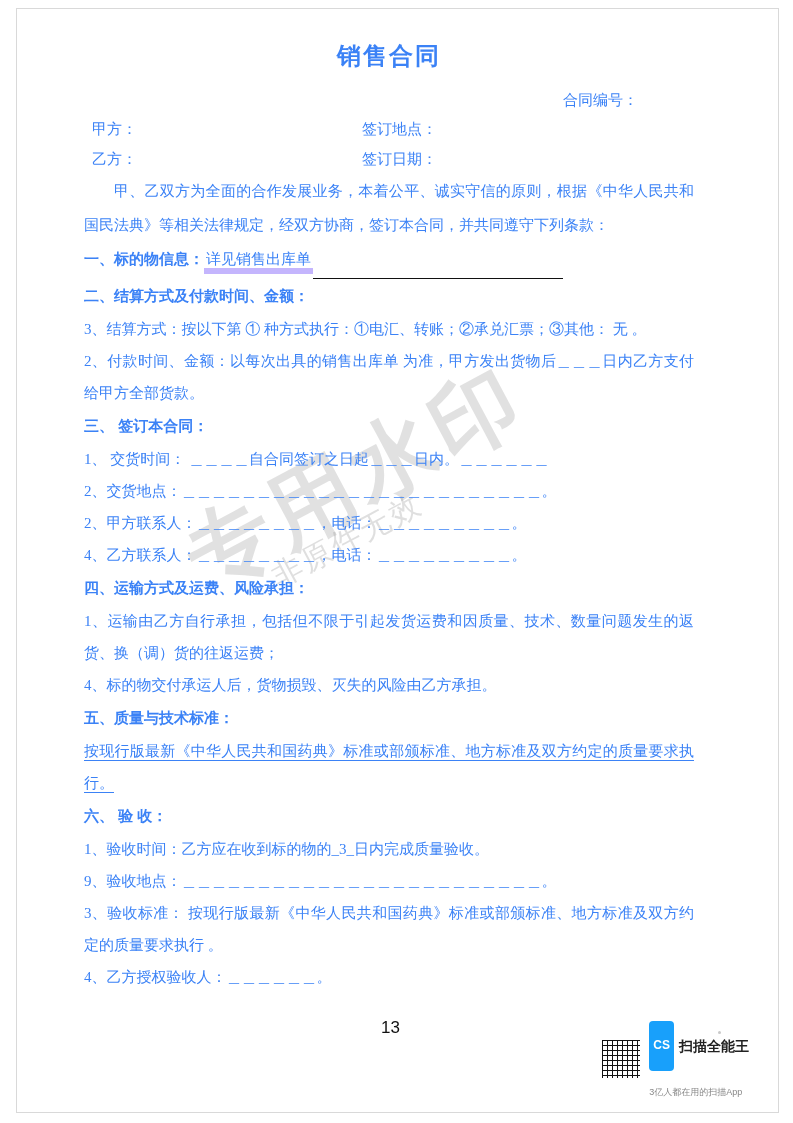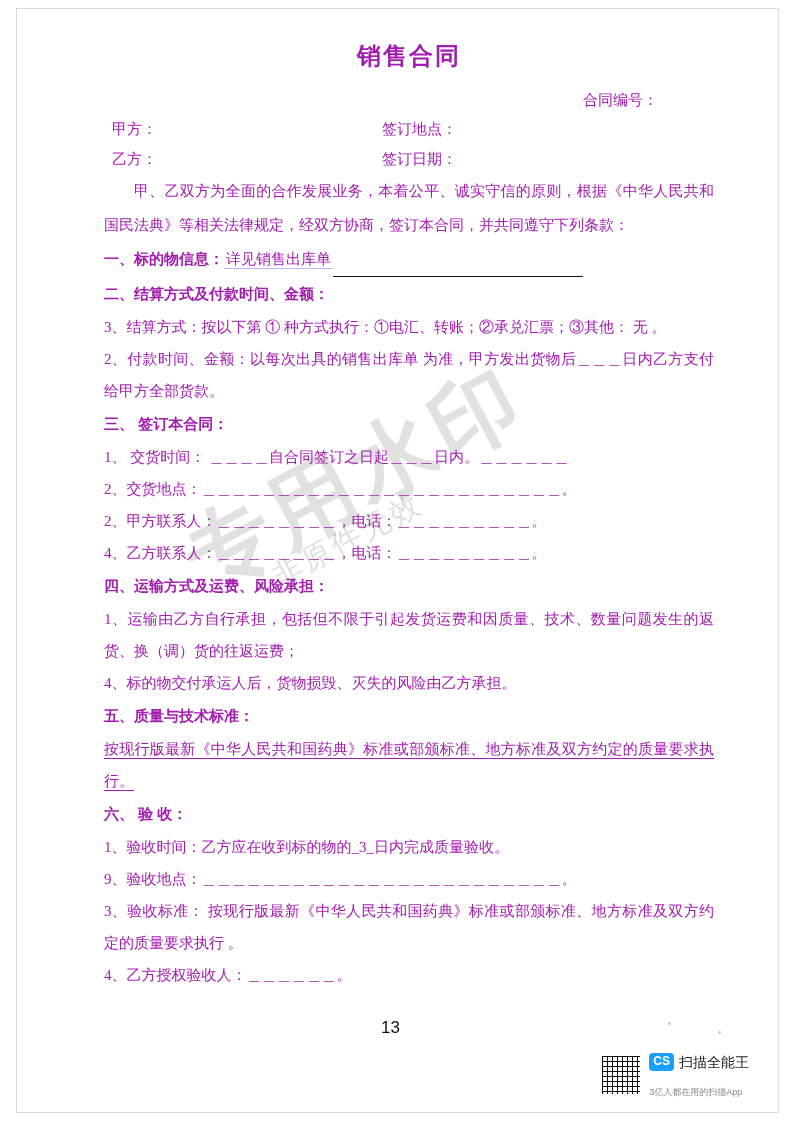--- a/index.html
+++ b/index.html
@@ -23,24 +23,24 @@
     position: absolute;
     left: 16px;
     top: 8px;
     right: 14px;
     bottom: 10px;
     border: 1px solid #d9d9d9;
     pointer-events: none;
   }
   .content {
     position: absolute;
-    left: 104px;
+    left: 84px;
     top: 40px;
     width: 610px;
-    color: #a21caf;
+    color: #3b82f6;
   }
   .doc-title {
     text-align: center;
     font-size: 24px;
     font-weight: bold;
     letter-spacing: 2px;
     margin: 0 0 14px 0;
     font-family: "Liberation Sans", sans-serif;
   }
   .right-field {
@@ -63,21 +63,21 @@
     text-align: justify;
   }
   .heading {
     font-size: 15px;
     font-weight: bold;
     line-height: 34px;
     font-family: "Liberation Sans", sans-serif;
   }
   .heading .ul {
     font-weight: normal;
-    border-bottom: 1px solid #c4b5fd;
+    border-bottom: 6px solid #c4b5fd;
     padding: 0 2px 1px 2px;
     font-family: "Liberation Serif", serif;
   }
   .heading .blank-long {
     display: inline-block;
     width: 250px;
     border-bottom: 1px solid #111;
     vertical-align: bottom;
     height: 18px;
   }
@@ -152,26 +152,26 @@
     display: flex;
     align-items: center;
     gap: 5px;
   }
   .cs-badge {
     background: #18a0fb;
     color: #fff;
     font-size: 12px;
     font-weight: bold;
     border-radius: 4px;
-    padding: 2px 4px;
+    padding: 18px 4px;
     font-family: "Liberation Sans", sans-serif;
   }
   .cs-label {
     font-size: 14px;
-    font-weight: normal;
+    font-weight: bold;
     color: #222;
     font-family: "Liberation Sans", sans-serif;
   }
   .cs-sub {
     font-size: 9px;
     color: #888;
     font-family: "Liberation Sans", sans-serif;
     margin-top: 16px;
   }
   .speck {

